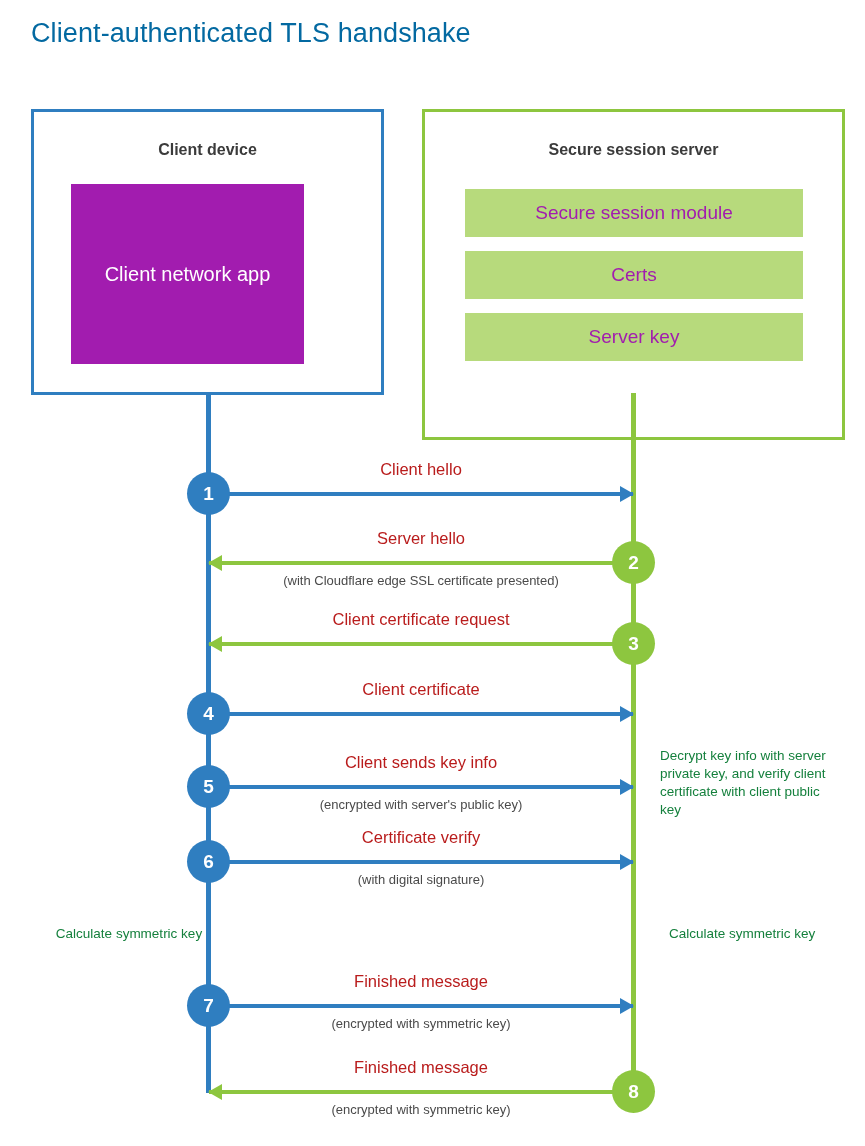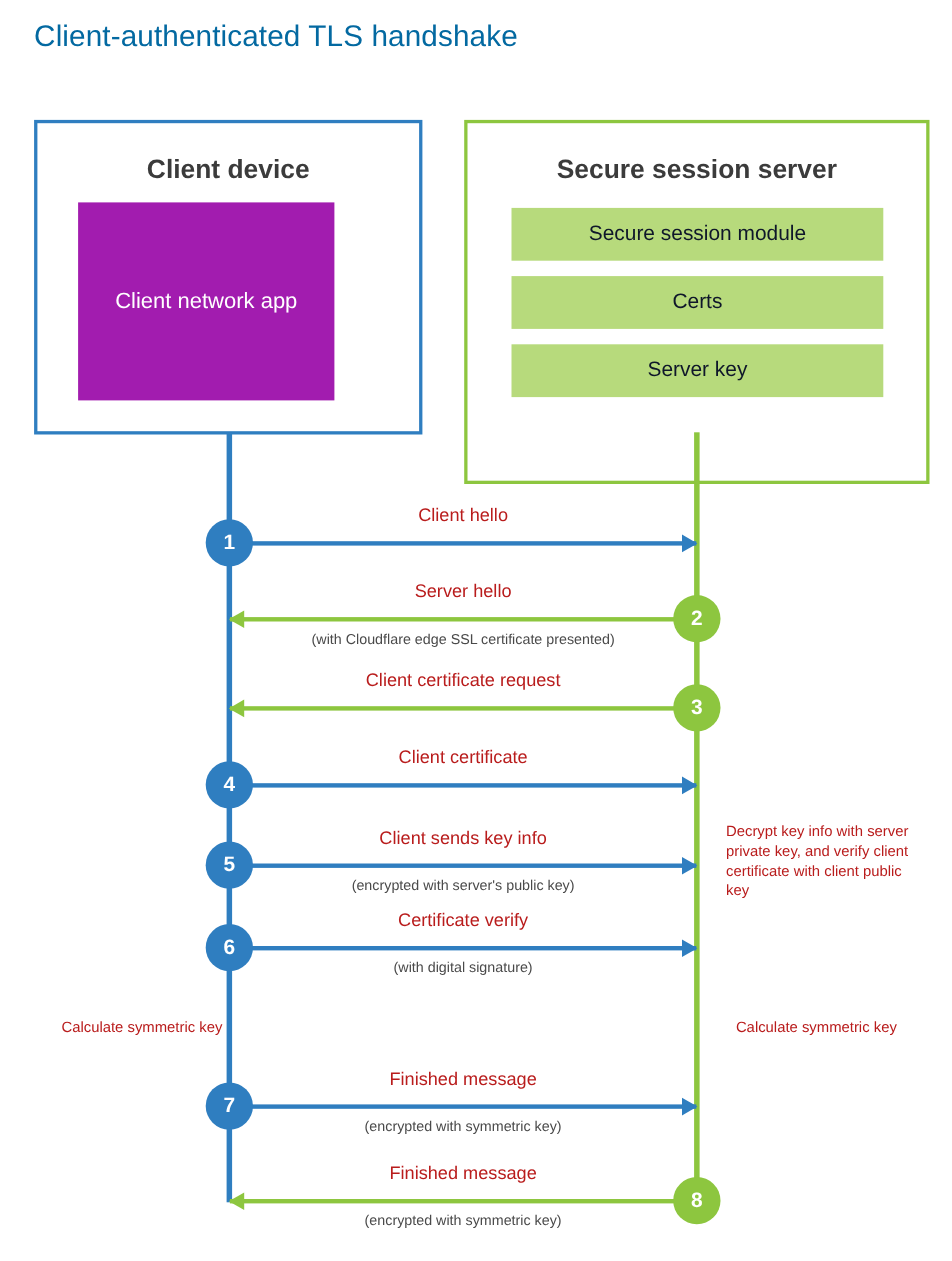--- a/index.html
+++ b/index.html
@@ -50,21 +50,21 @@
     width: 423px;
     height: 331px;
     border: 3px solid #8dc63f;
   }
   .party-title {
     position: absolute;
     left: 0;
     right: 0;
     top: 29px;
     text-align: center;
-    font-size: 24px;
+    font-size: 16px;
     font-weight: bold;
     color: #3b3b3b;
   }
 
   .client-app-box {
     position: absolute;
     left: 37px;
     top: 72px;
     width: 233px;
     height: 180px;
@@ -80,21 +80,21 @@
 
   .server-modules {
     position: absolute;
     left: 40px;
     top: 77px;
     width: 338px;
   }
   .server-module {
     height: 48px;
     background: #b7da7c;
-    color: #0f172a;
+    color: #a21caf;
     font-size: 19px;
     display: flex;
     align-items: center;
     justify-content: center;
     margin-bottom: 14px;
     text-align: center;
   }
 
   
   .lifeline {
@@ -181,21 +181,21 @@
     z-index: 4;
   }
   .step-circle.blue { background: #2f7ec0; }
   .step-circle.green { background: #8dc63f; }
 
   
   .side-note {
     position: absolute;
     font-size: 13.5px;
     line-height: 18px;
-    color: #b91c1c;
+    color: #15803d;
   }
   .side-note.left-note {
     width: 160px;
     text-align: center;
   }
   .side-note.right-note {
     width: 180px;
     text-align: left;
   }
 </style>

